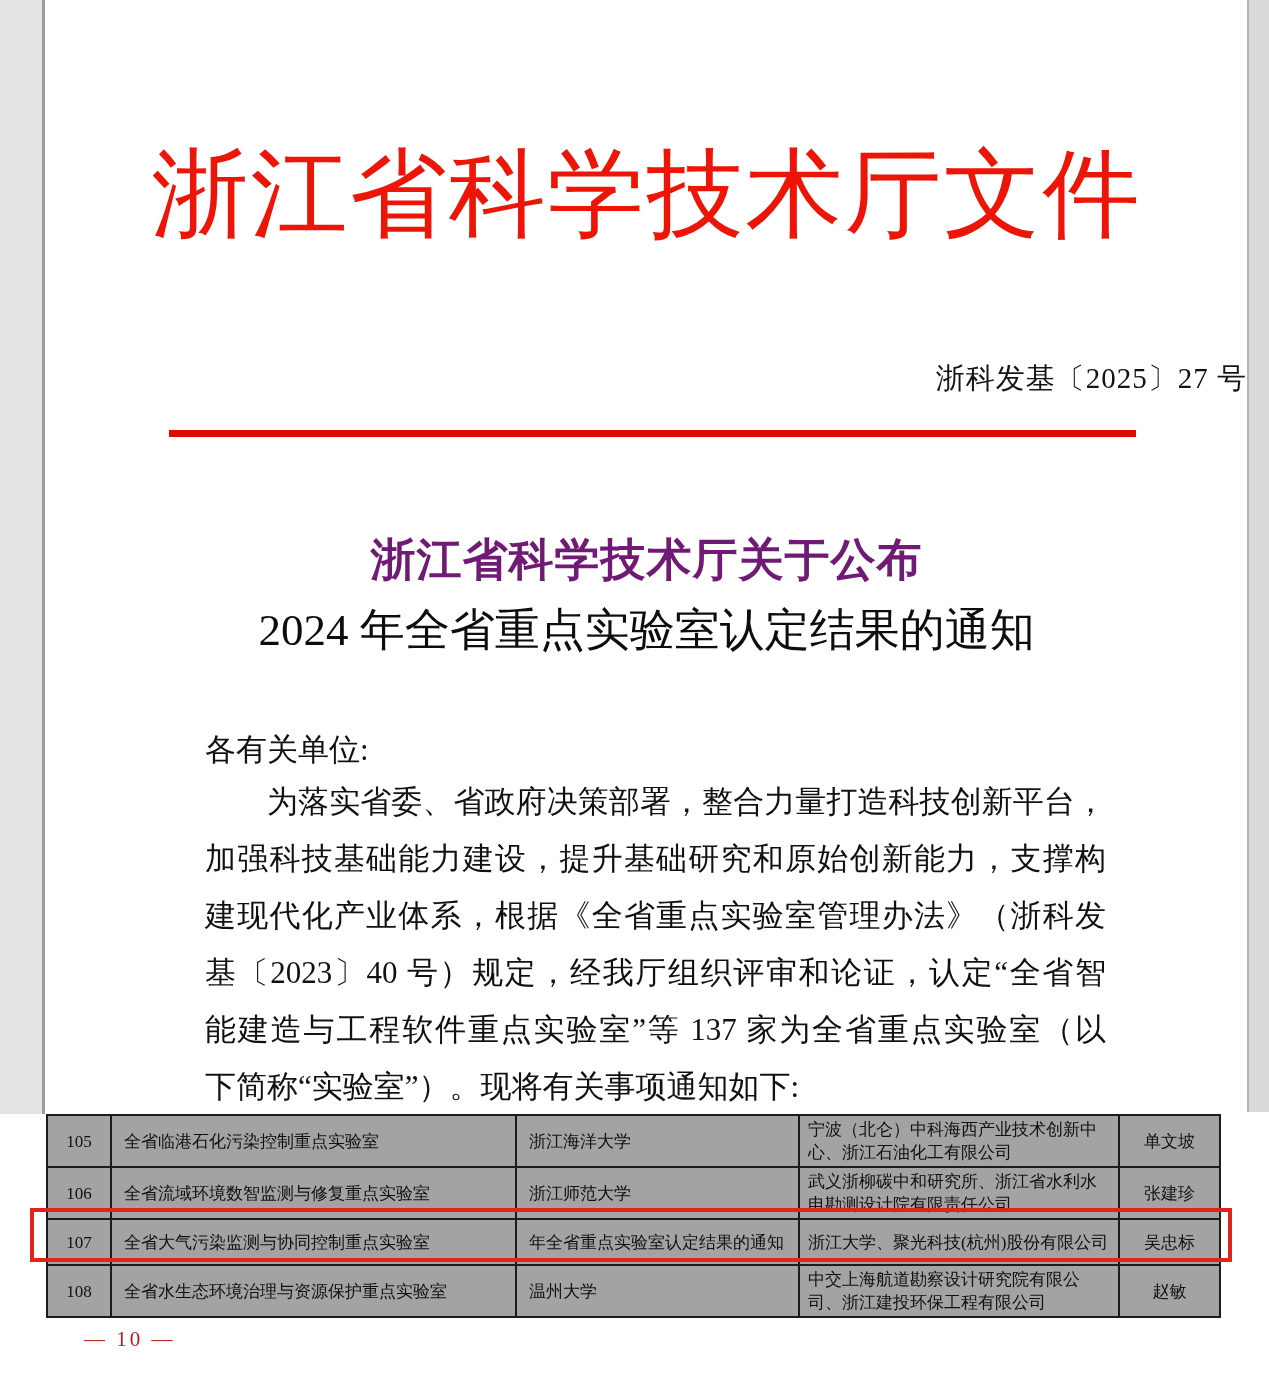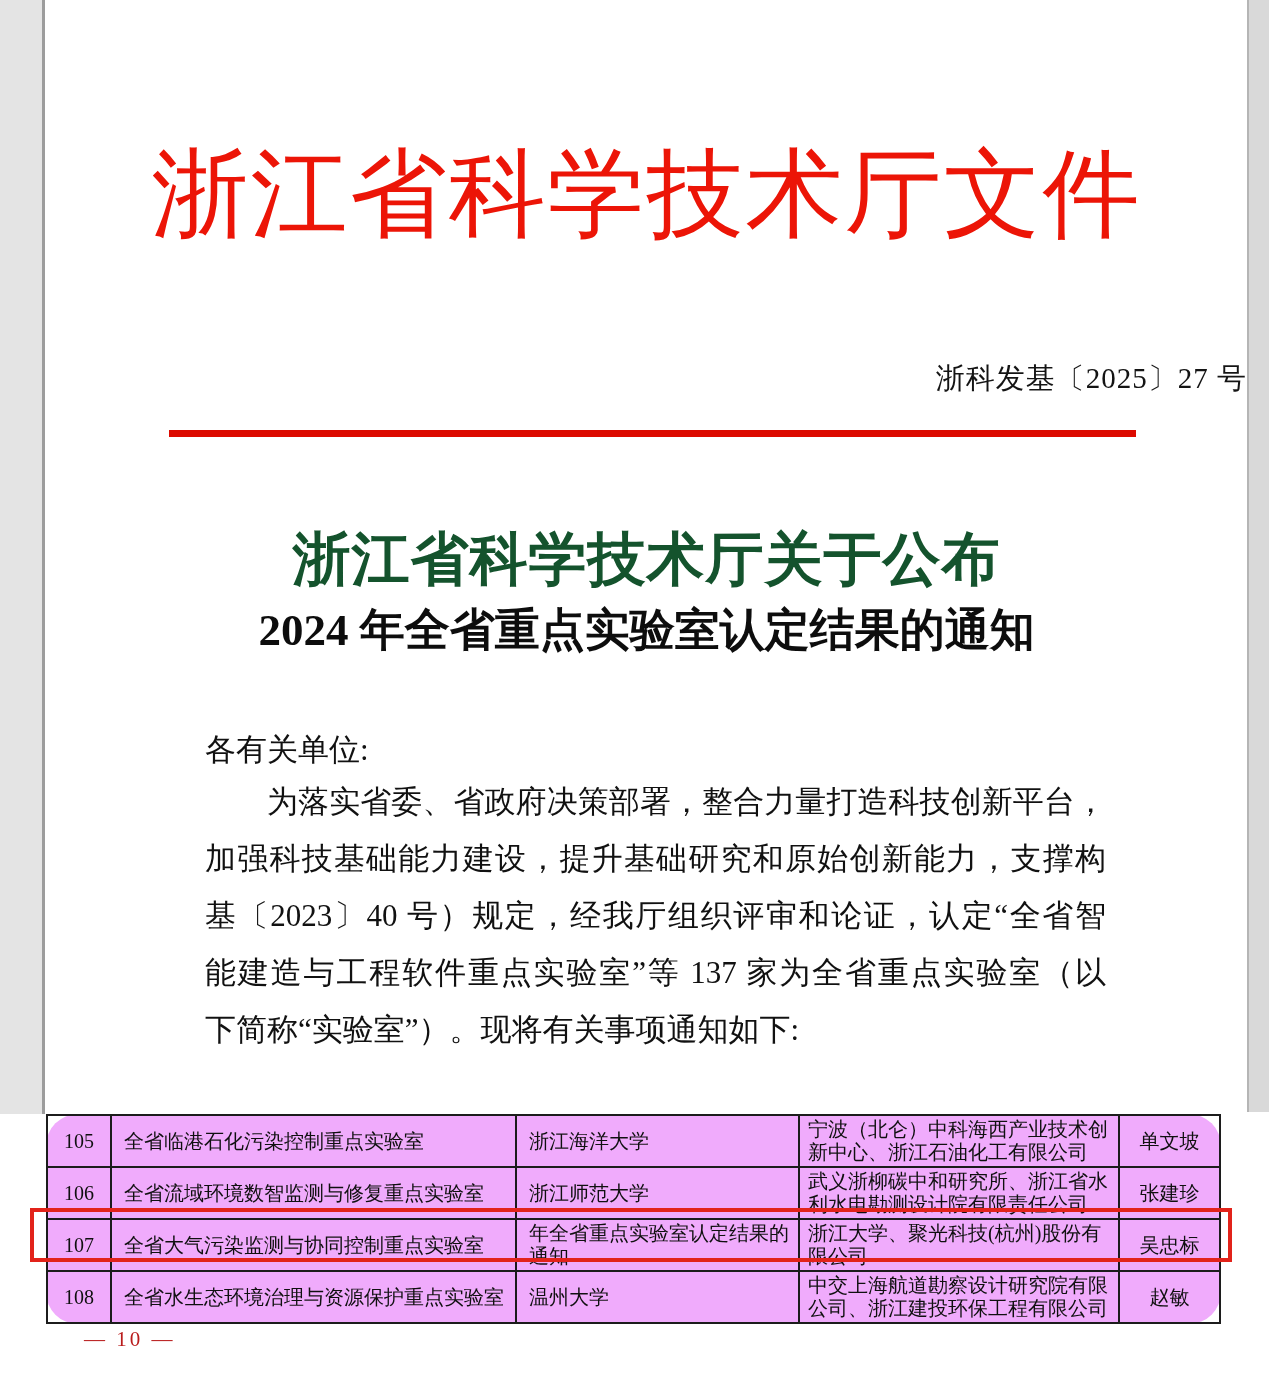--- a/index.html
+++ b/index.html
@@ -43,30 +43,30 @@
     letter-spacing: 1px;
   }
   .red-divider {
     position: absolute; left: 169px; top: 430px;
     width: 967px; height: 7px;
     background: var(--divider-red, #dc0a00);
   }
   .notice-title-line1 {
     position: absolute; left: 46px; top: 534px; width: 1201px;
     text-align: center;
-    font-size: 58px; line-height: 52px;
-    font-weight: bold; color: #14532d;
+    font-size: 45px; line-height: 52px;
+    font-weight: bold; color: #701a75;
     letter-spacing: 1px;
     white-space: nowrap;
   }
   .notice-title-line2 {
     position: absolute; left: 46px; top: 604px; width: 1201px;
     text-align: center;
     font-size: 45px; line-height: 52px;
-    font-weight: bold; color: #0d0d0d;
+    font-weight: normal; color: #0d0d0d;
     white-space: nowrap;
   }
   .salutation {
     position: absolute; left: 205px; top: 730px;
     font-size: 31px; line-height: 40px; color: #111;
   }
   .body-text {
     position: absolute; left: 205px; top: 773px; width: 901px;
     font-size: 31px; color: #111;
   }
@@ -76,24 +76,23 @@
     text-align-last: justify;
     overflow: hidden;
   }
   .body-line.first-line { text-indent: 62px; }
   .body-line.last-line { text-align-last: left; }
   .results-table {
     position: absolute; left: 46px; top: 1114px;
     width: 1173px;
     border-collapse: collapse;
     table-layout: fixed;
-    font-size: 20px;
+    font-size: 17px;
     color: #101010;
-    background: #f0abfc;
-    border-radius: 32px;
+    background: #a3a3a3;
   }
   .results-table td {
     border: 2px solid var(--table-border, #1c1c1c);
     padding: 2px 8px;
     line-height: 23px;
     vertical-align: middle;
     overflow: hidden;
   }
   .results-table tr:nth-child(1) { height: 52px; }
   .results-table tr:nth-child(2) { height: 48px; }
@@ -131,20 +130,21 @@
 
   <div class="notice-title-line1">浙江省科学技术厅关于公布</div>
 
   <div class="notice-title-line2">2024 年全省重点实验室认定结果的通知</div>
 
   <div class="salutation">各有关单位:</div>
 
   <div class="body-text">
     <div class="body-line first-line">为落实省委、省政府决策部署，整合力量打造科技创新平台，</div>
     <div class="body-line">加强科技基础能力建设，提升基础研究和原始创新能力，支撑构</div>
+    <div class="body-line">建现代化产业体系，根据《全省重点实验室管理办法》（浙科发</div>
     <div class="body-line">基〔2023〕40 号）规定，经我厅组织评审和论证，认定“全省智</div>
     <div class="body-line">能建造与工程软件重点实验室”等 137 家为全省重点实验室（以</div>
     <div class="body-line last-line">下简称“实验室”）。现将有关事项通知如下:</div>
   </div>
 
   <table class="results-table">
     <colgroup>
       <col style="width:64px">
       <col style="width:405px">
       <col style="width:283px">

